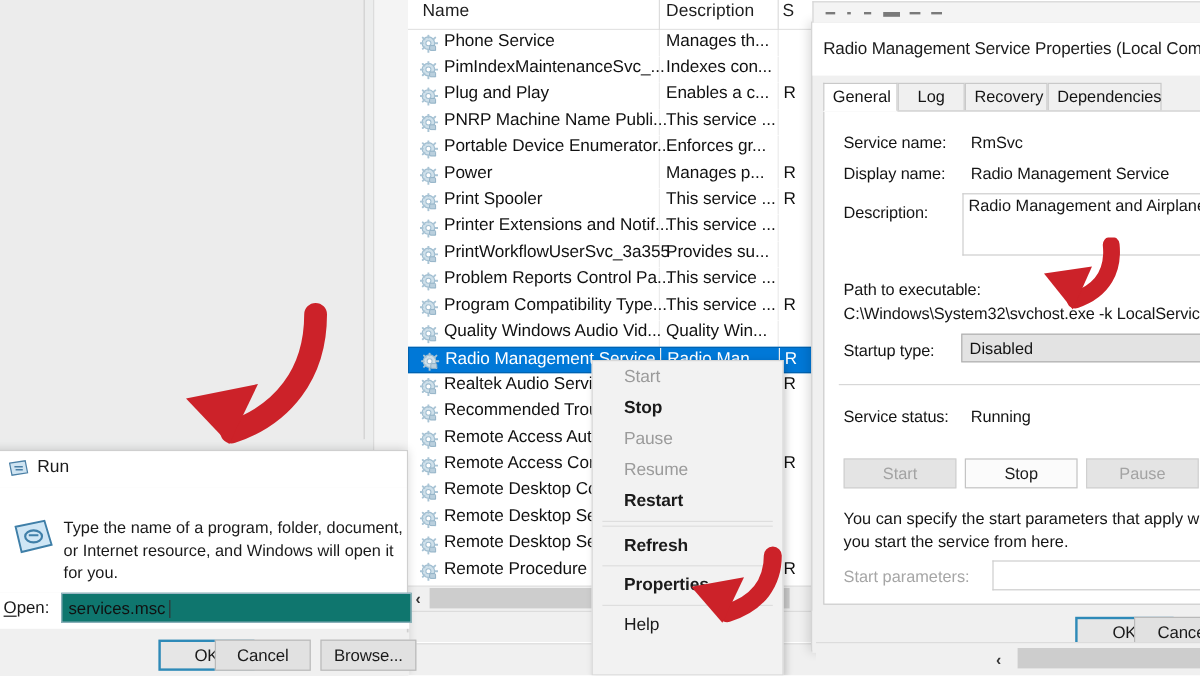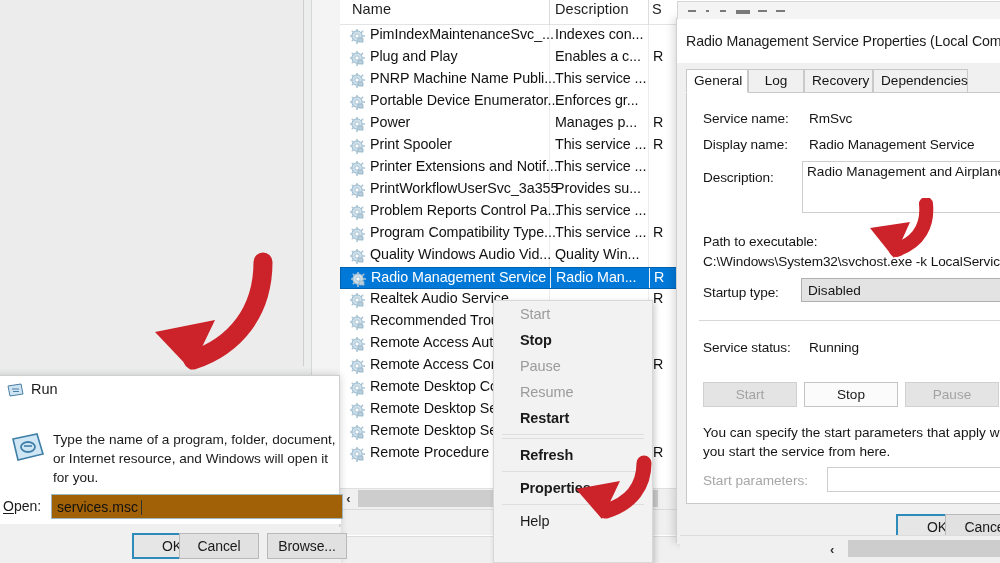--- a/index.html
+++ b/index.html
@@ -239,21 +239,21 @@
     position: absolute;
     left: 10px; top: 4px;
     font-size: 14px;
     color: #1a1a1a;
   }
   .run-open-label u { text-underline-offset: 2px; }
   .run-input {
     position: absolute;
     left: 58px; top: 0;
     width: 292px; height: 25px;
-    background: #a16207;
+    background: #0f766e;
     border: 1px solid #9bb7c4;
     font-size: 14px;
     color: #111;
     padding: 2px 0 0 5px;
     line-height: 21px;
     overflow: hidden;
     white-space: nowrap;
   }
   .caret {
     display: inline-block;
@@ -481,20 +481,33 @@
 <div class="list-pane">
   <div class="list-header">
     <div class="lh-divider" style="left:209px"></div>
     <div class="lh-divider" style="left:308px"></div>
     <div class="lh-cell lh-name">Name</div>
     <div class="lh-cell lh-desc">Description</div>
     <div class="lh-cell lh-stat">S</div>
 
   </div>
   <div id="rows-host">
+        <div class="row">
+          <div class="col-sep"></div>
+          <div class="col-sep2"></div>
+          <svg class="svc-icon" viewBox="0 0 15 15">
+            <circle cx="7" cy="7" r="5.2" fill="#cfe0ea" stroke="#9fbdd0" stroke-width="1"></circle>
+            <circle cx="7" cy="7" r="2.1" fill="#ffffff" stroke="#9fbdd0" stroke-width=".9"></circle>
+            <path d="M7 0.3 v2 M7 12.7 v2 M0.3 7 h2 M12.7 7 h2 M2.3 2.3 l1.4 1.4 M11.3 11.3 l1.4 1.4 M11.3 3.7 l1.4 -1.4 M2.3 11.7 l1.4 -1.4" stroke="#a9c4d5" stroke-width="1.6" stroke-linecap="round"></path>
+            <rect x="8" y="9" width="5" height="4" rx="1" fill="#b9cfdd" stroke="#8fb0c4" stroke-width=".8"></rect>
+          </svg>
+          <div class="nm">Phone Service</div>
+          <div class="ds">Manages th...</div>
+          <div class="st"></div>
+        </div>
         <div class="row">
           <div class="col-sep"></div>
           <div class="col-sep2"></div>
           <svg class="svc-icon" viewBox="0 0 15 15">
             <circle cx="7" cy="7" r="5.2" fill="#cfe0ea" stroke="#9fbdd0" stroke-width="1"></circle>
             <circle cx="7" cy="7" r="2.1" fill="#ffffff" stroke="#9fbdd0" stroke-width=".9"></circle>
             <path d="M7 0.3 v2 M7 12.7 v2 M0.3 7 h2 M12.7 7 h2 M2.3 2.3 l1.4 1.4 M11.3 11.3 l1.4 1.4 M11.3 3.7 l1.4 -1.4 M2.3 11.7 l1.4 -1.4" stroke="#a9c4d5" stroke-width="1.6" stroke-linecap="round"></path>
             <rect x="8" y="9" width="5" height="4" rx="1" fill="#b9cfdd" stroke="#8fb0c4" stroke-width=".8"></rect>
           </svg>
           <div class="nm">PimIndexMaintenanceSvc_...</div>

